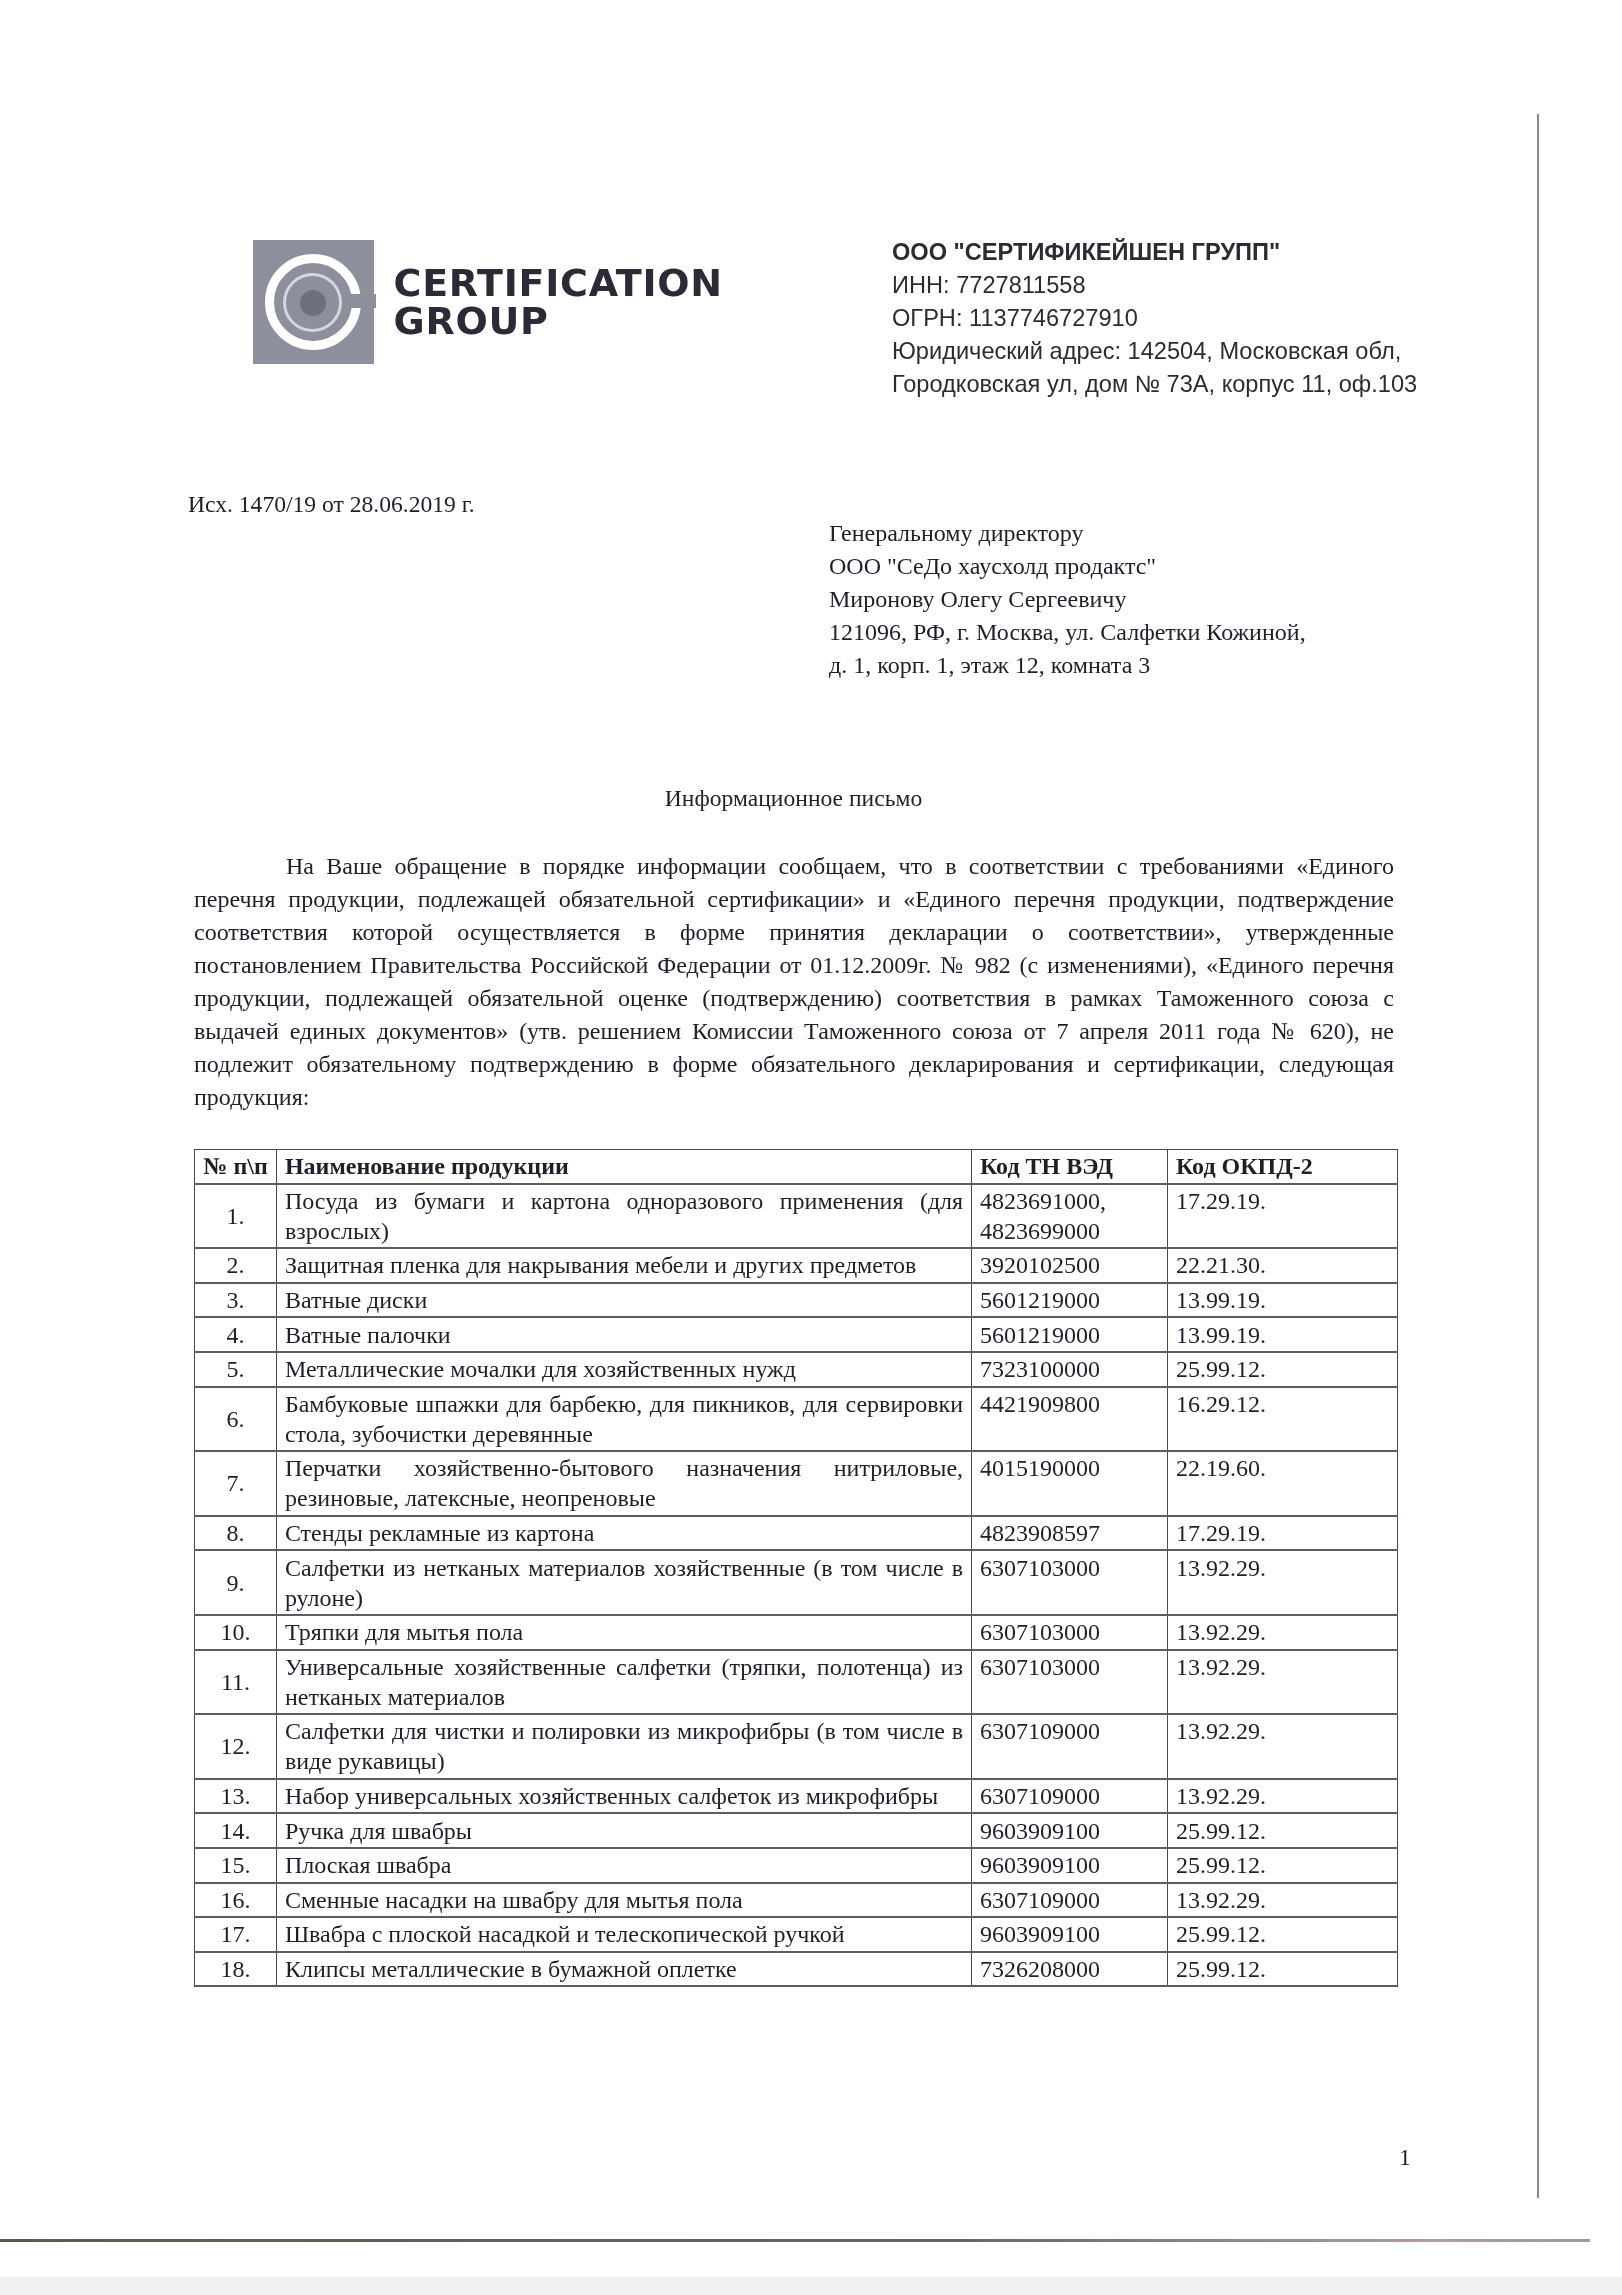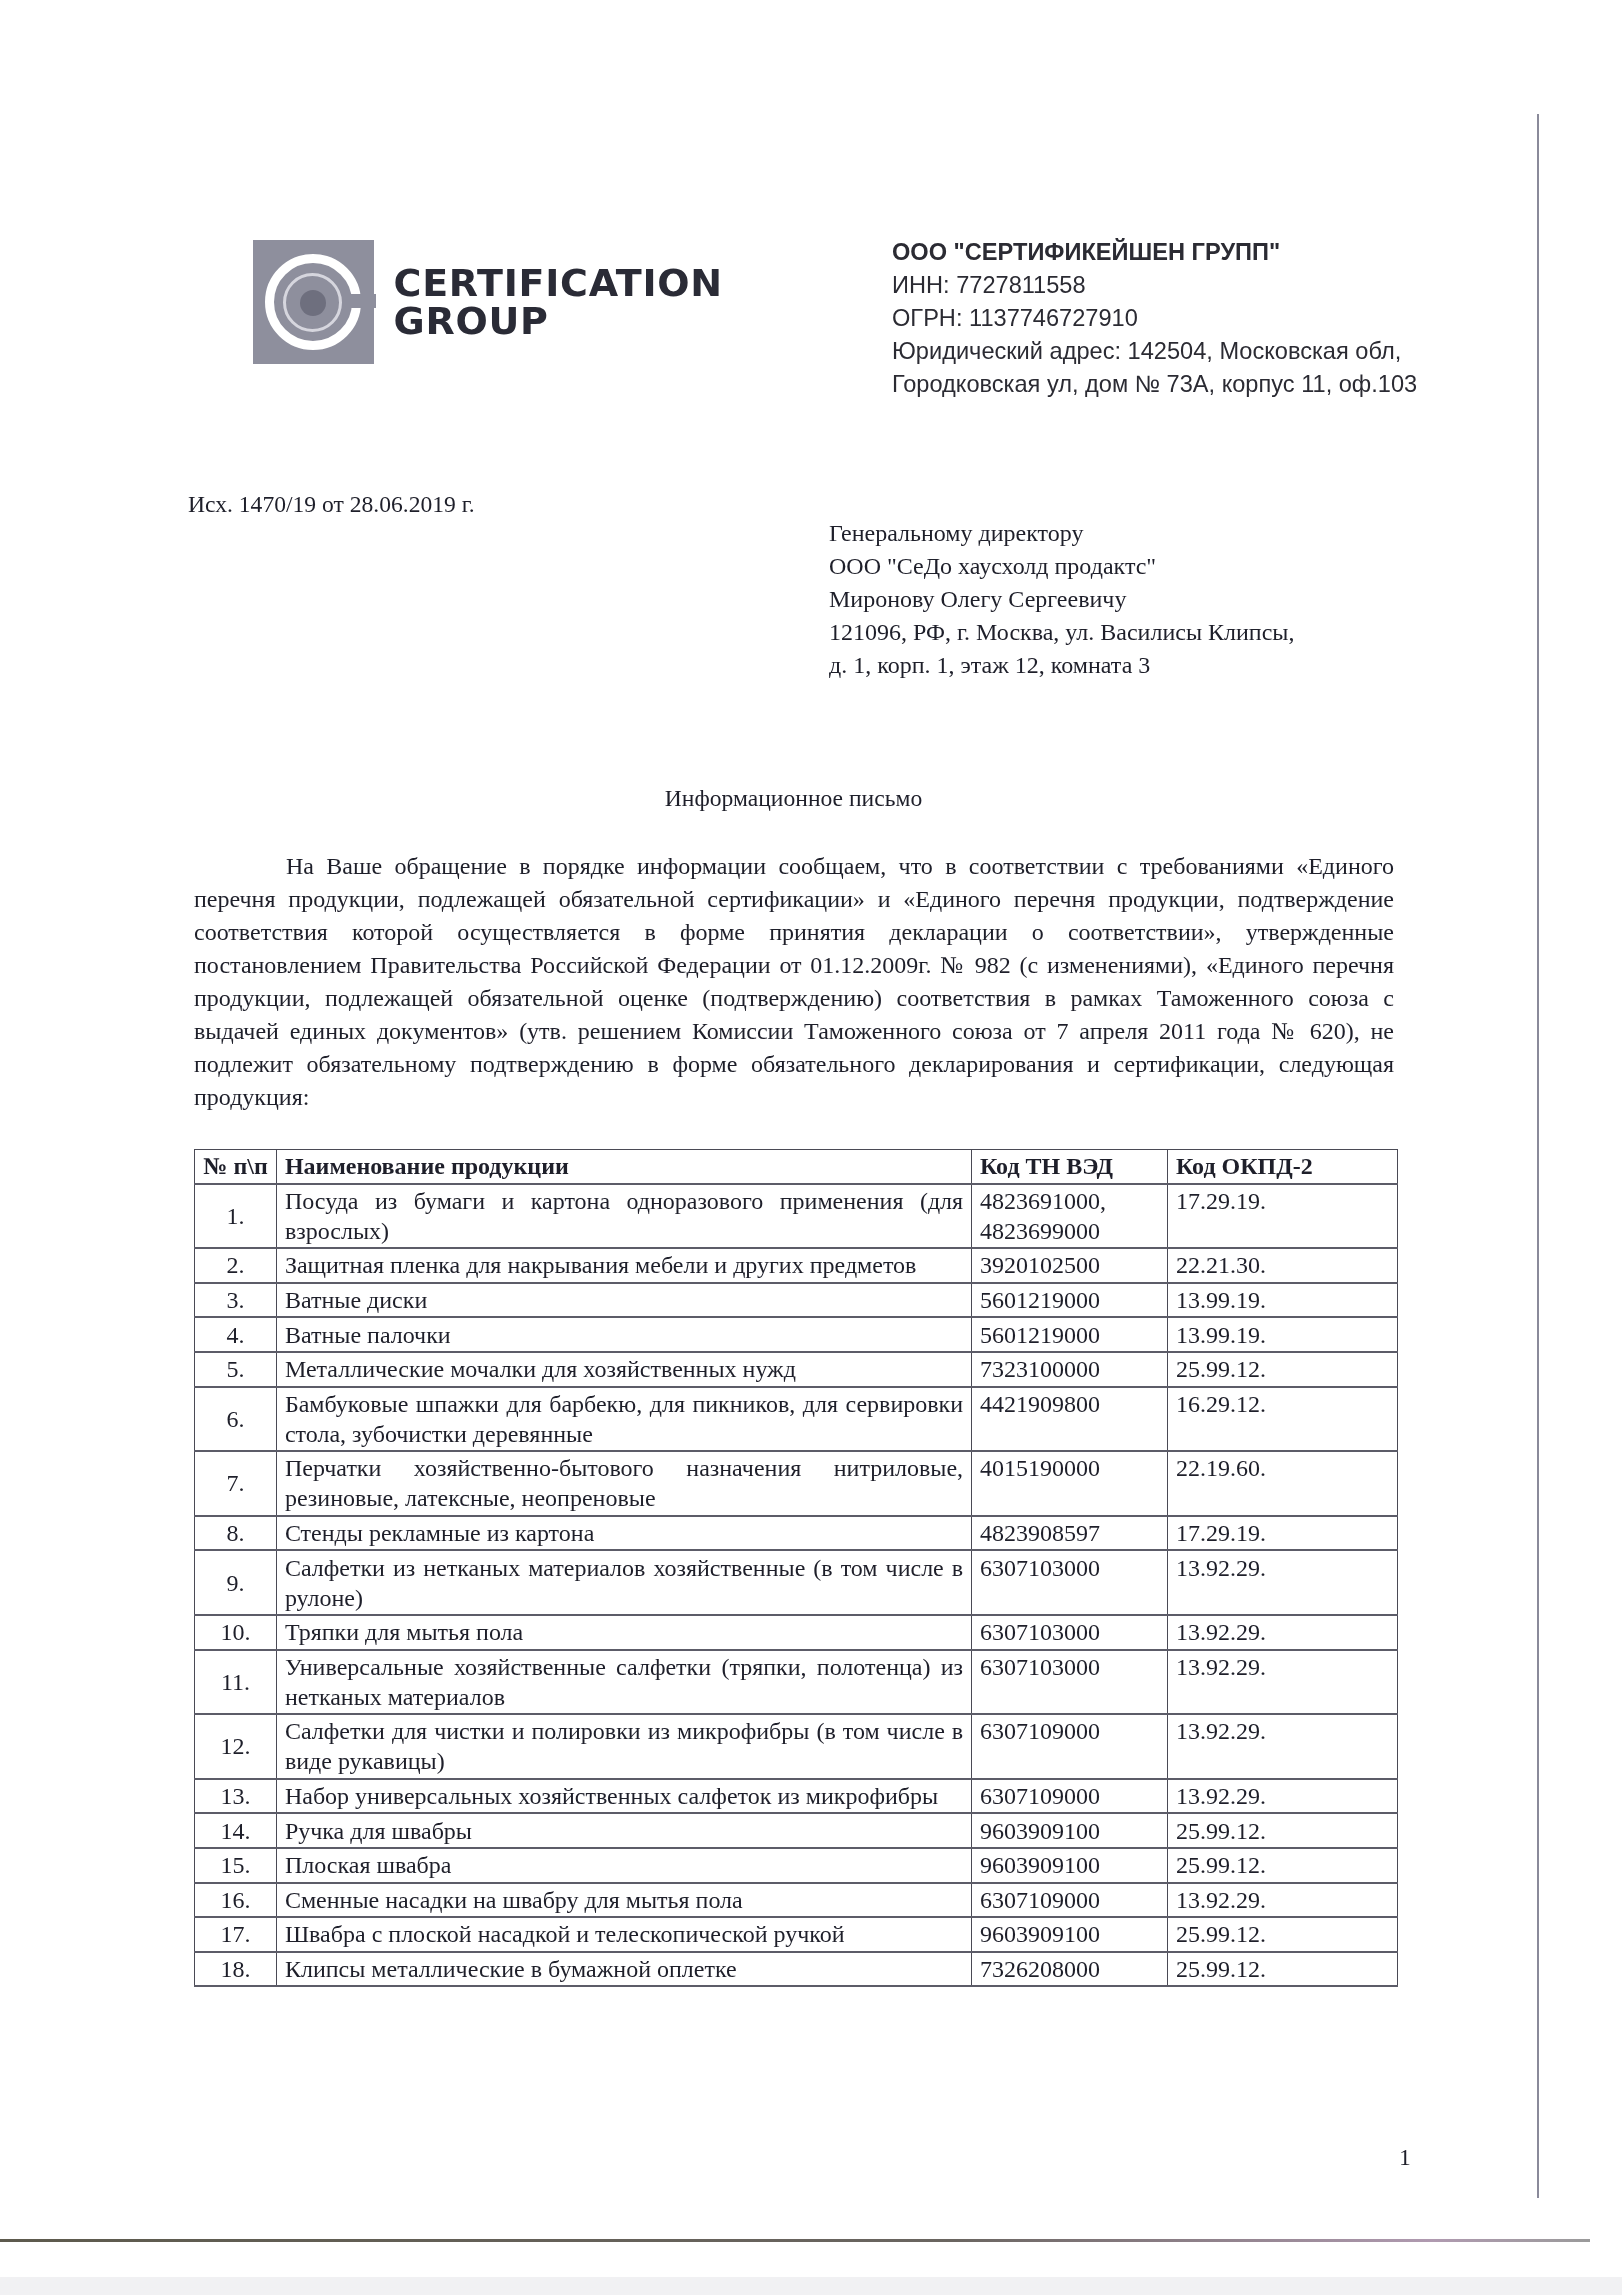--- a/index.html
+++ b/index.html
@@ -67,21 +67,21 @@
   <div>Юридический адрес: 142504, Московская обл,</div>
   <div>Городковская ул, дом № 73А, корпус 11, оф.103</div>
 </div>
 
 <div class="outref">Исх. 1470/19 от 28.06.2019 г.</div>
 
 <div class="addressee">
   <div>Генеральному директору</div>
   <div>ООО "СеДо хаусхолд продактс"</div>
   <div>Миронову Олегу Сергеевичу</div>
-  <div>121096, РФ, г. Москва, ул. Василисы Клипсы,</div>
+  <div>121096, РФ, г. Москва, ул. Салфетки Кожиной,</div>
   <div>д. 1, корп. 1, этаж  12, комната 3</div>
 </div>
 
 <div class="doc-title">Информационное письмо</div>
 
 <div class="body-text">На Ваше обращение в порядке информации сообщаем, что в соответствии с требованиями «Единого перечня продукции, подлежащей обязательной сертификации» и «Единого перечня продукции, подтверждение соответствия которой осуществляется в форме принятия декларации о соответствии», утвержденные постановлением Правительства Российской Федерации от 01.12.2009г. № 982 (с изменениями), «Единого перечня продукции, подлежащей обязательной оценке (подтверждению) соответствия в рамках Таможенного союза с выдачей единых документов» (утв. решением Комиссии Таможенного союза от 7 апреля 2011 года № 620), не подлежит обязательному подтверждению в форме обязательного декларирования и сертификации, следующая продукция:</div>
 
 <table class="products">
   <colgroup>
       <col class="col-num">

